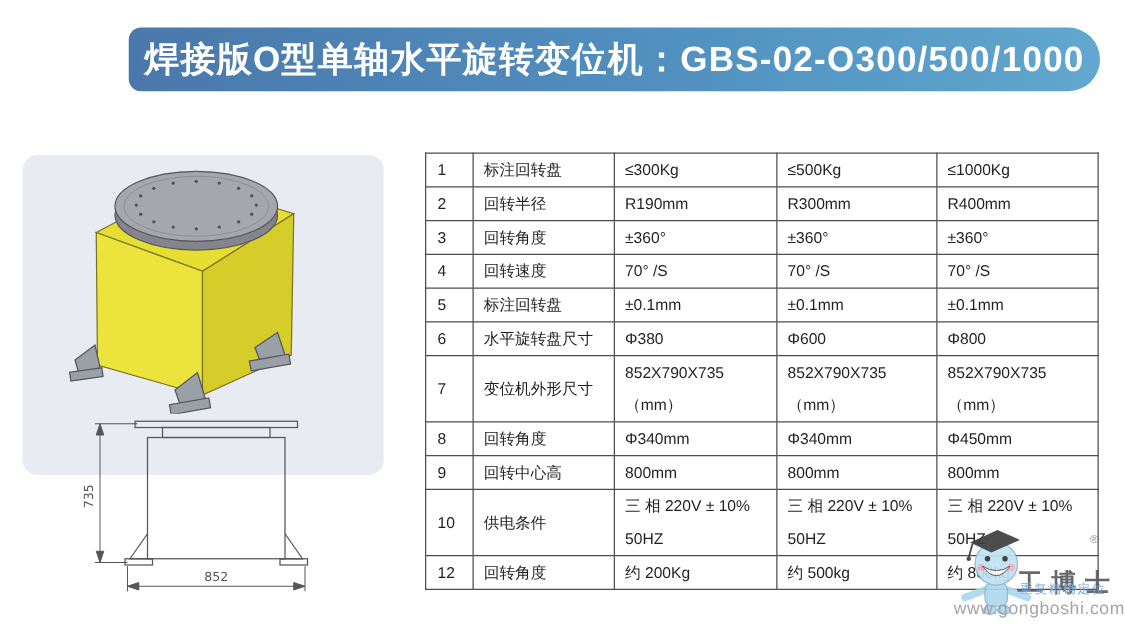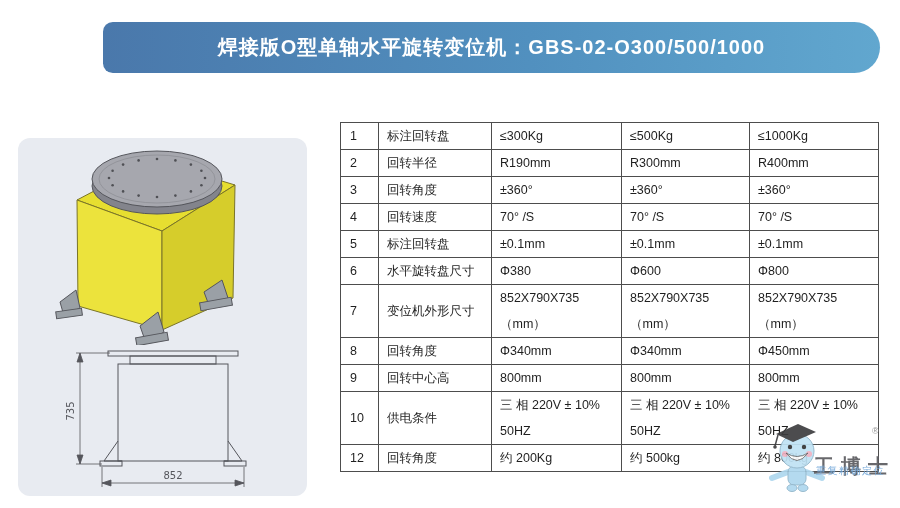--- a/index.html
+++ b/index.html
@@ -2,23 +2,23 @@
 <html><head>
 <meta charset="utf-8">
 <style>
   html,body{margin:0;padding:0;background:#fff;}
   .page{position:relative;width:900px;height:508px;background:#ffffff;overflow:hidden;
         font-family:"Liberation Sans","DejaVu Sans",sans-serif;}
   
   .banner{position:absolute;left:103px;top:22px;width:777px;height:51px;
           background:linear-gradient(90deg,#4a78ab 0%,#5190bf 55%,#61a7cf 100%);
           border-radius:10px 26px 26px 10px;display:flex;align-items:center;justify-content:center;}
-  .banner-title{color:#ffffff;font-size:20px;font-weight:bold;letter-spacing:1px;white-space:nowrap;}
-  
-  .panel{position:absolute;left:18px;top:138px;width:289px;height:358px;
+  .banner-title{color:#ffffff;font-size:28px;font-weight:bold;letter-spacing:1px;white-space:nowrap;}
+  
+  .panel{position:absolute;left:18px;top:124px;width:289px;height:256px;
          background:#e8ebf1;border-radius:12px;}
   .product-svg{position:absolute;left:0;top:2px;}
   .drawing-svg{position:absolute;left:0;top:205px;}
   
   .spec-table{position:absolute;left:340px;top:122px;width:538px;border-collapse:collapse;
               table-layout:fixed;background:#ffffff;}
   .spec-table td{border:1px solid #4d4d4d;font-size:12.5px;color:#1f1f1f;line-height:26px;
                  padding:0 5px 0 8px;vertical-align:middle;white-space:pre-line;overflow:hidden;}
   .spec-table td.num{padding-left:9px;}
   
@@ -232,15 +232,16 @@
       <circle cx="38" cy="27" r="2.2" fill="#333"></circle>
 
       <circle cx="19" cy="34" r="3" fill="#f6a8b8" opacity="0.85"></circle>
       <circle cx="43" cy="34" r="3" fill="#f6a8b8" opacity="0.85"></circle>
 
       <path d="M20,33 Q31,48 42,33 Q31,40 20,33 Z" fill="#ffffff" stroke="#555" stroke-width="0.8"></path>
     </svg>
     <div class="brand">工博士</div>
     <div class="reg">®</div>
     <div class="tagline">重复精确定位</div>
+    <div class="url">www.gongboshi.com</div>
   </div>
 
 </div>
 
 </body></html>

